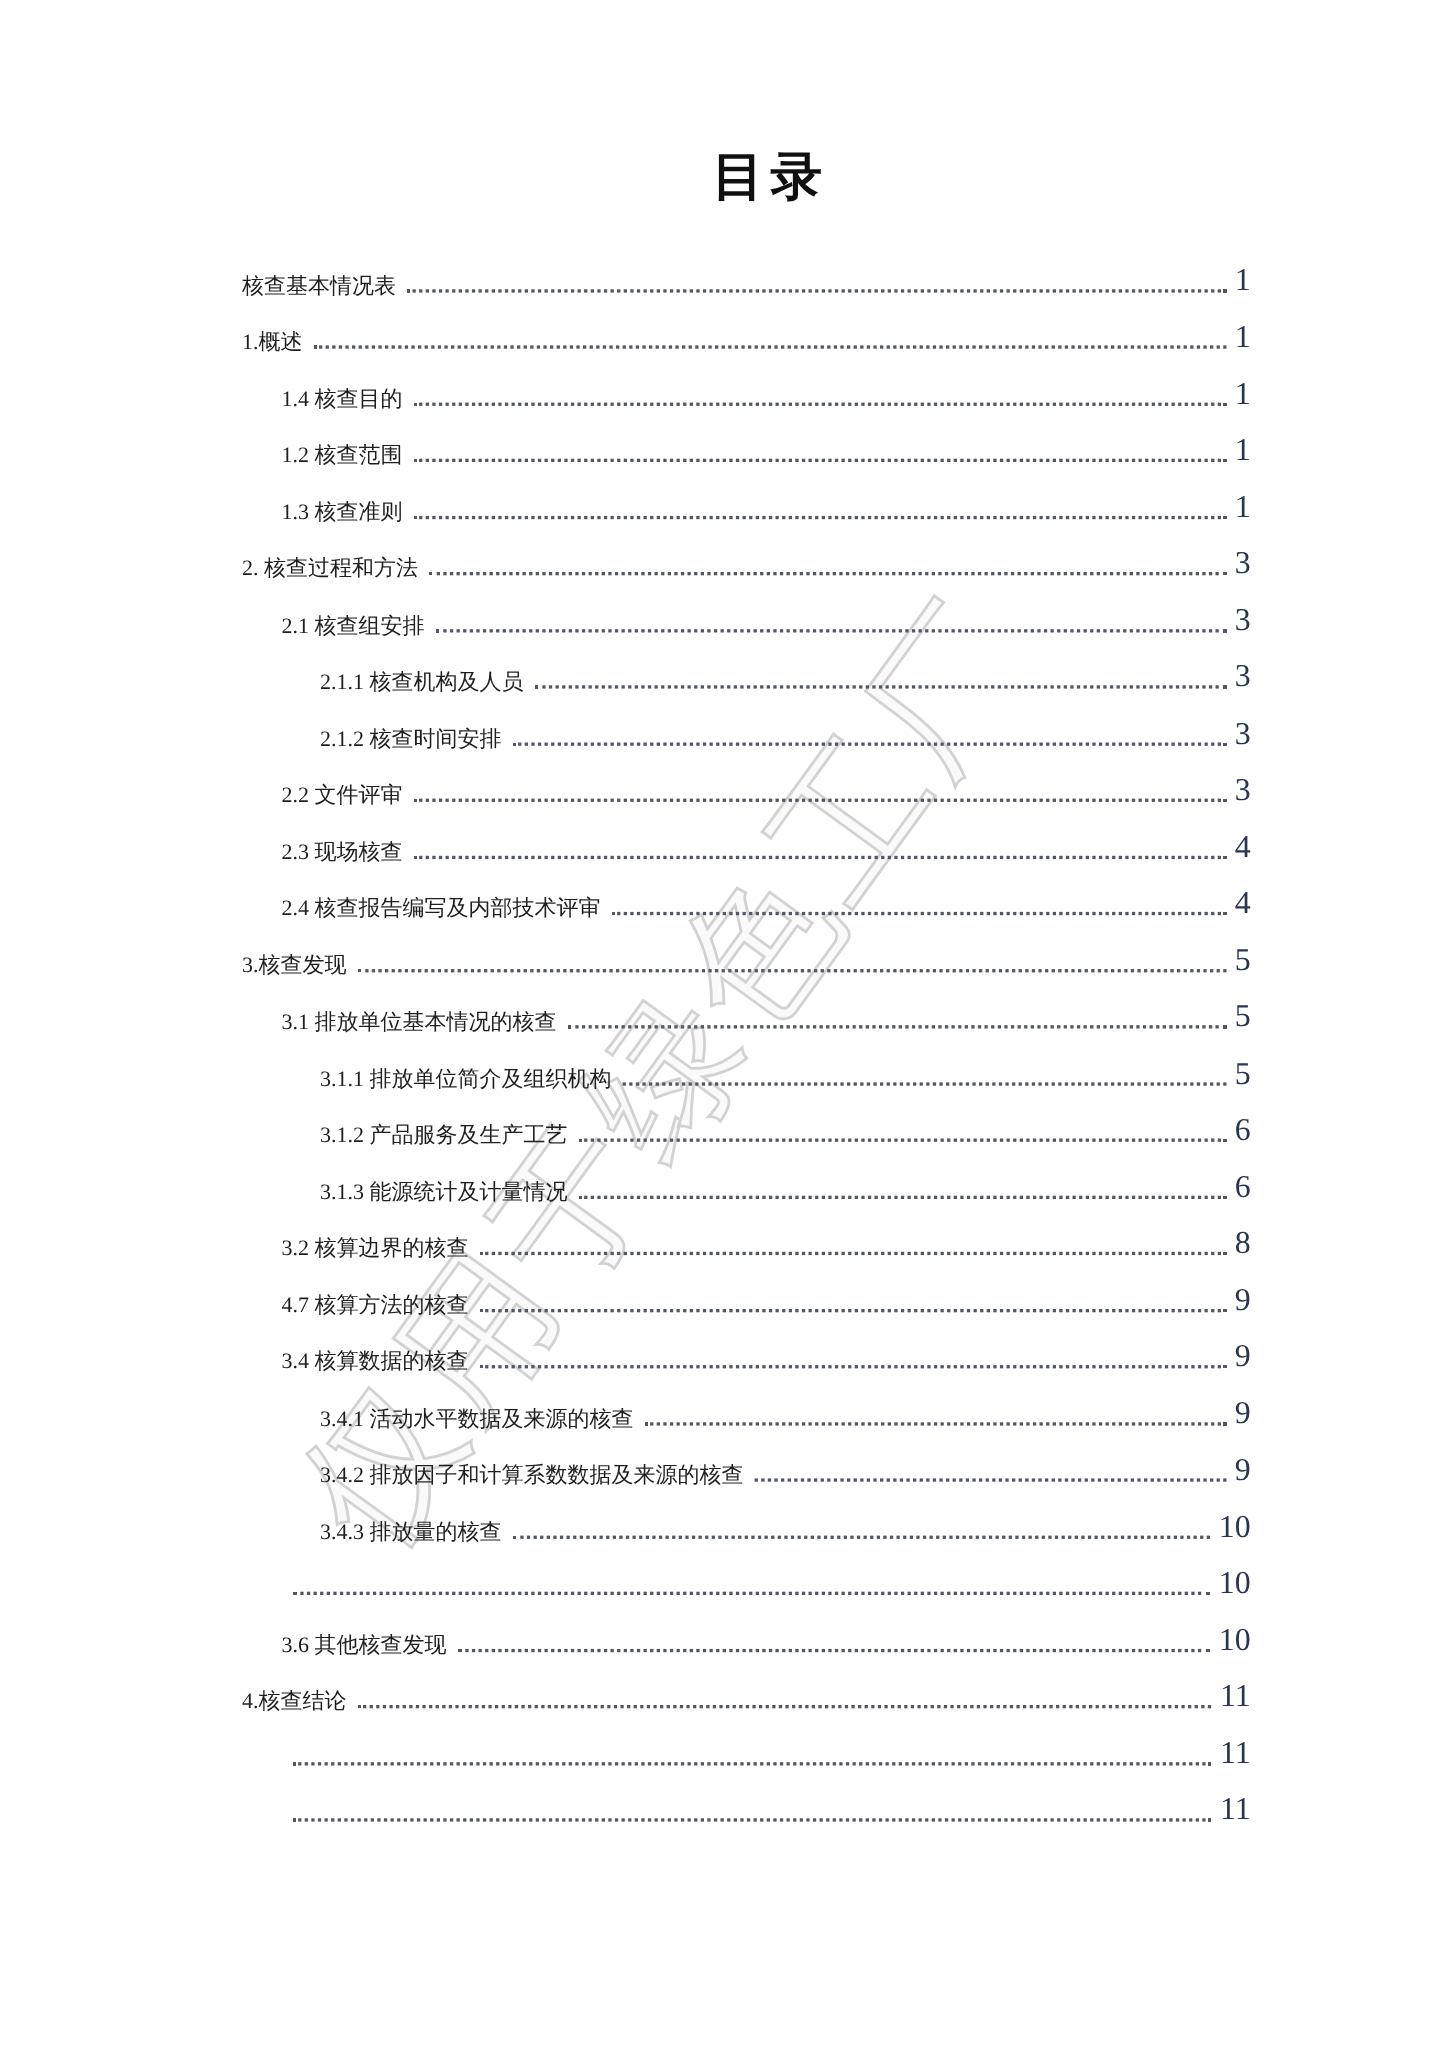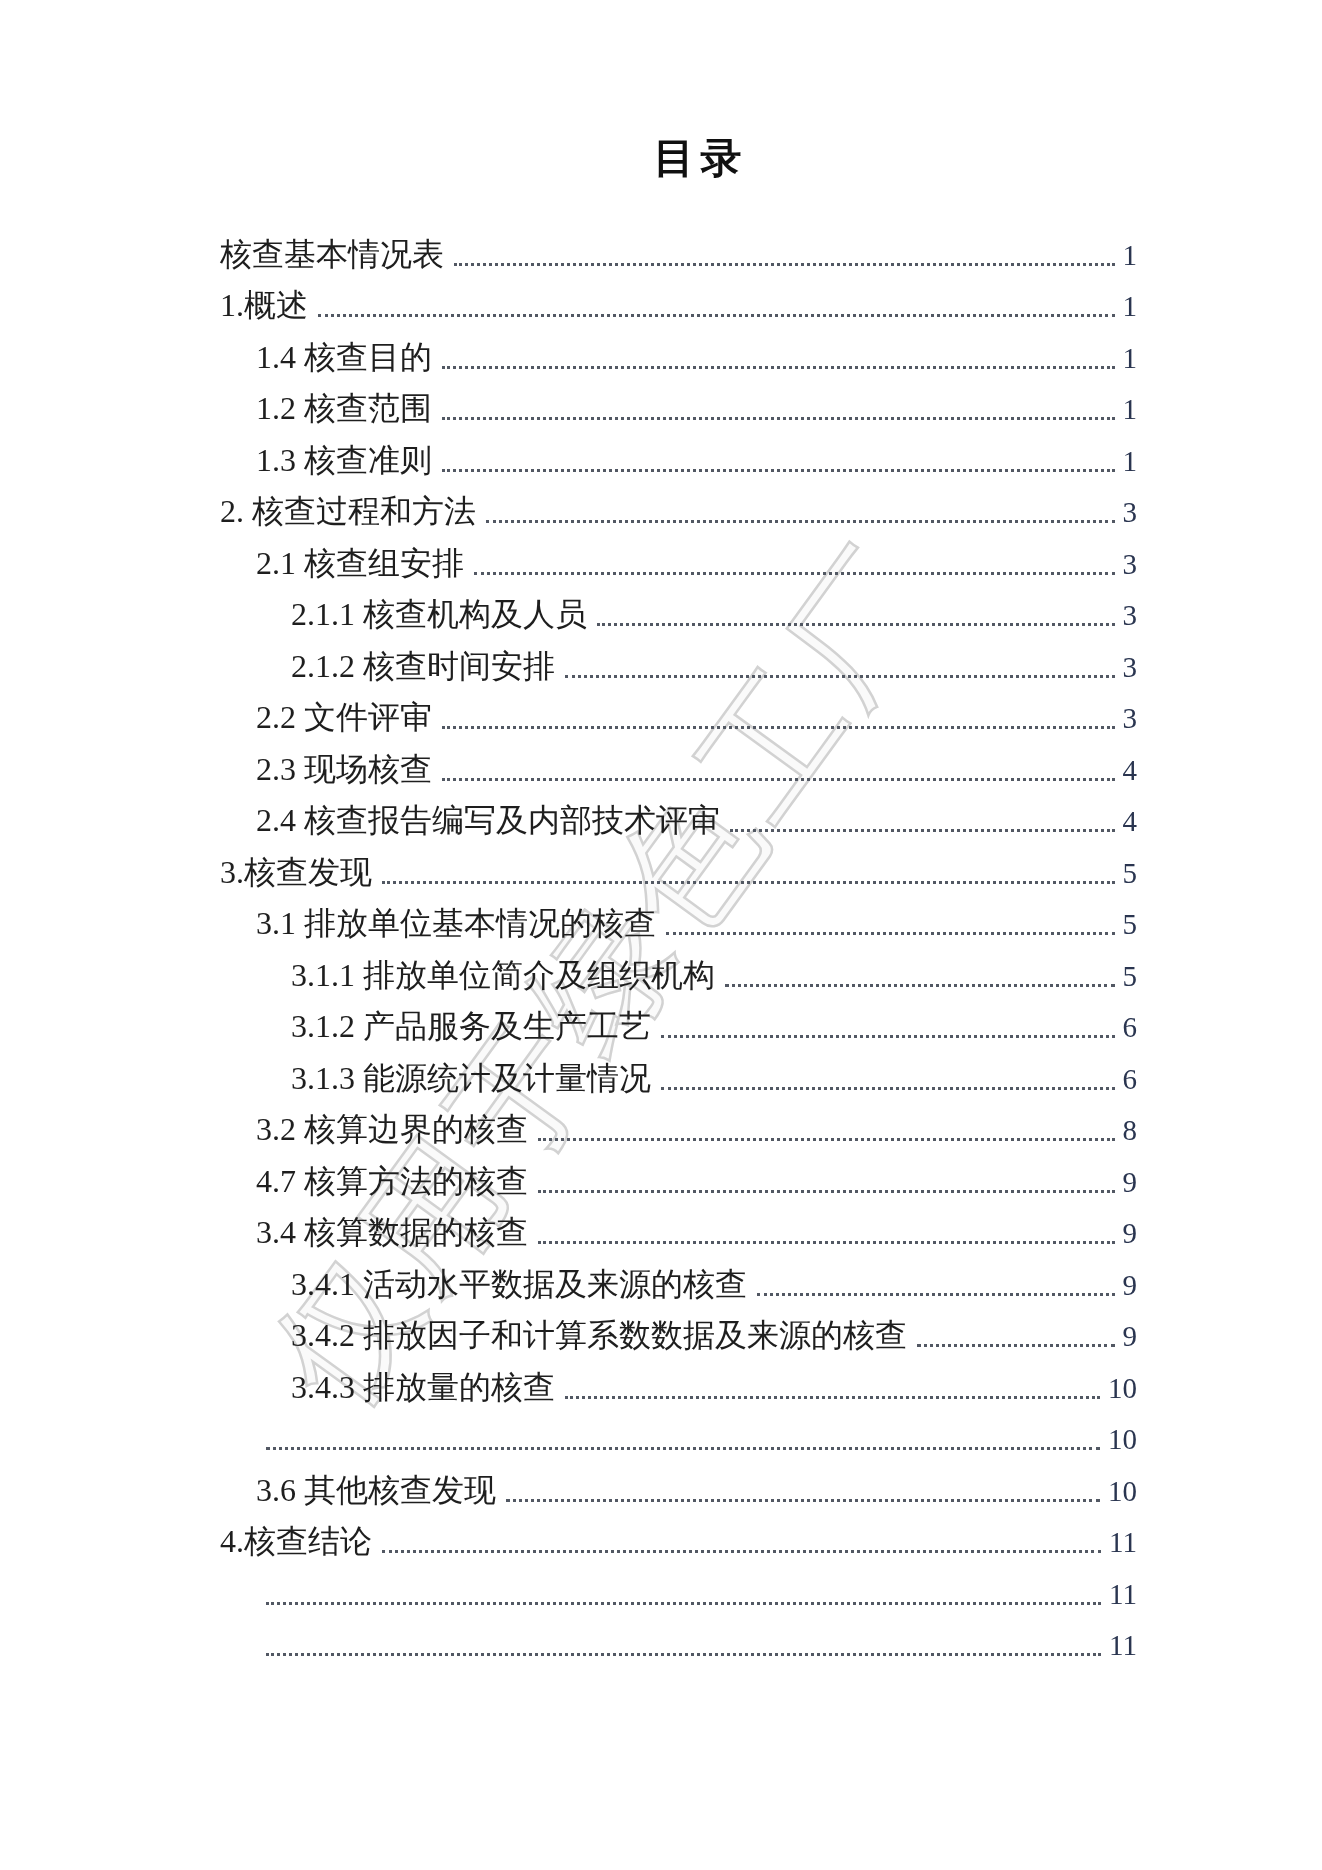--- a/index.html
+++ b/index.html
@@ -37,21 +37,21 @@
     font-family: "Liberation Serif", "DejaVu Serif", serif;
   }
   .title {
     position: absolute;
     top: 138px;
     left: 220px;
     width: 917px;
     margin: 0;
     text-align: center;
     transform: translateX(22px);
-    font-size: 41px;
+    font-size: 47px;
     line-height: 1;
     font-weight: bold;
     letter-spacing: 6px;
     color: #101010;
     z-index: 1;
   }
   .toc {
     position: absolute;
     top: 228px;
     left: 220px;
@@ -61,21 +61,21 @@
   .row {
     display: flex;
     align-items: flex-end;
     height: 51.5px;
     box-sizing: border-box;
     padding-bottom: 10px;
   }
   .row.lvl1 { padding-left: 36px; }
   .row.lvl2 { padding-left: 71px; }
   .row .label {
-    font-size: 32px;
+    font-size: 20px;
     line-height: 1;
     color: var(--text, #1e1e1e);
     white-space: nowrap;
     text-align: center;
   }
   .row .dots {
     flex: 1;
     height: 0;
     border-bottom: 3px dotted var(--dots, #525863);
     margin: 0 8px 4px 10px;

